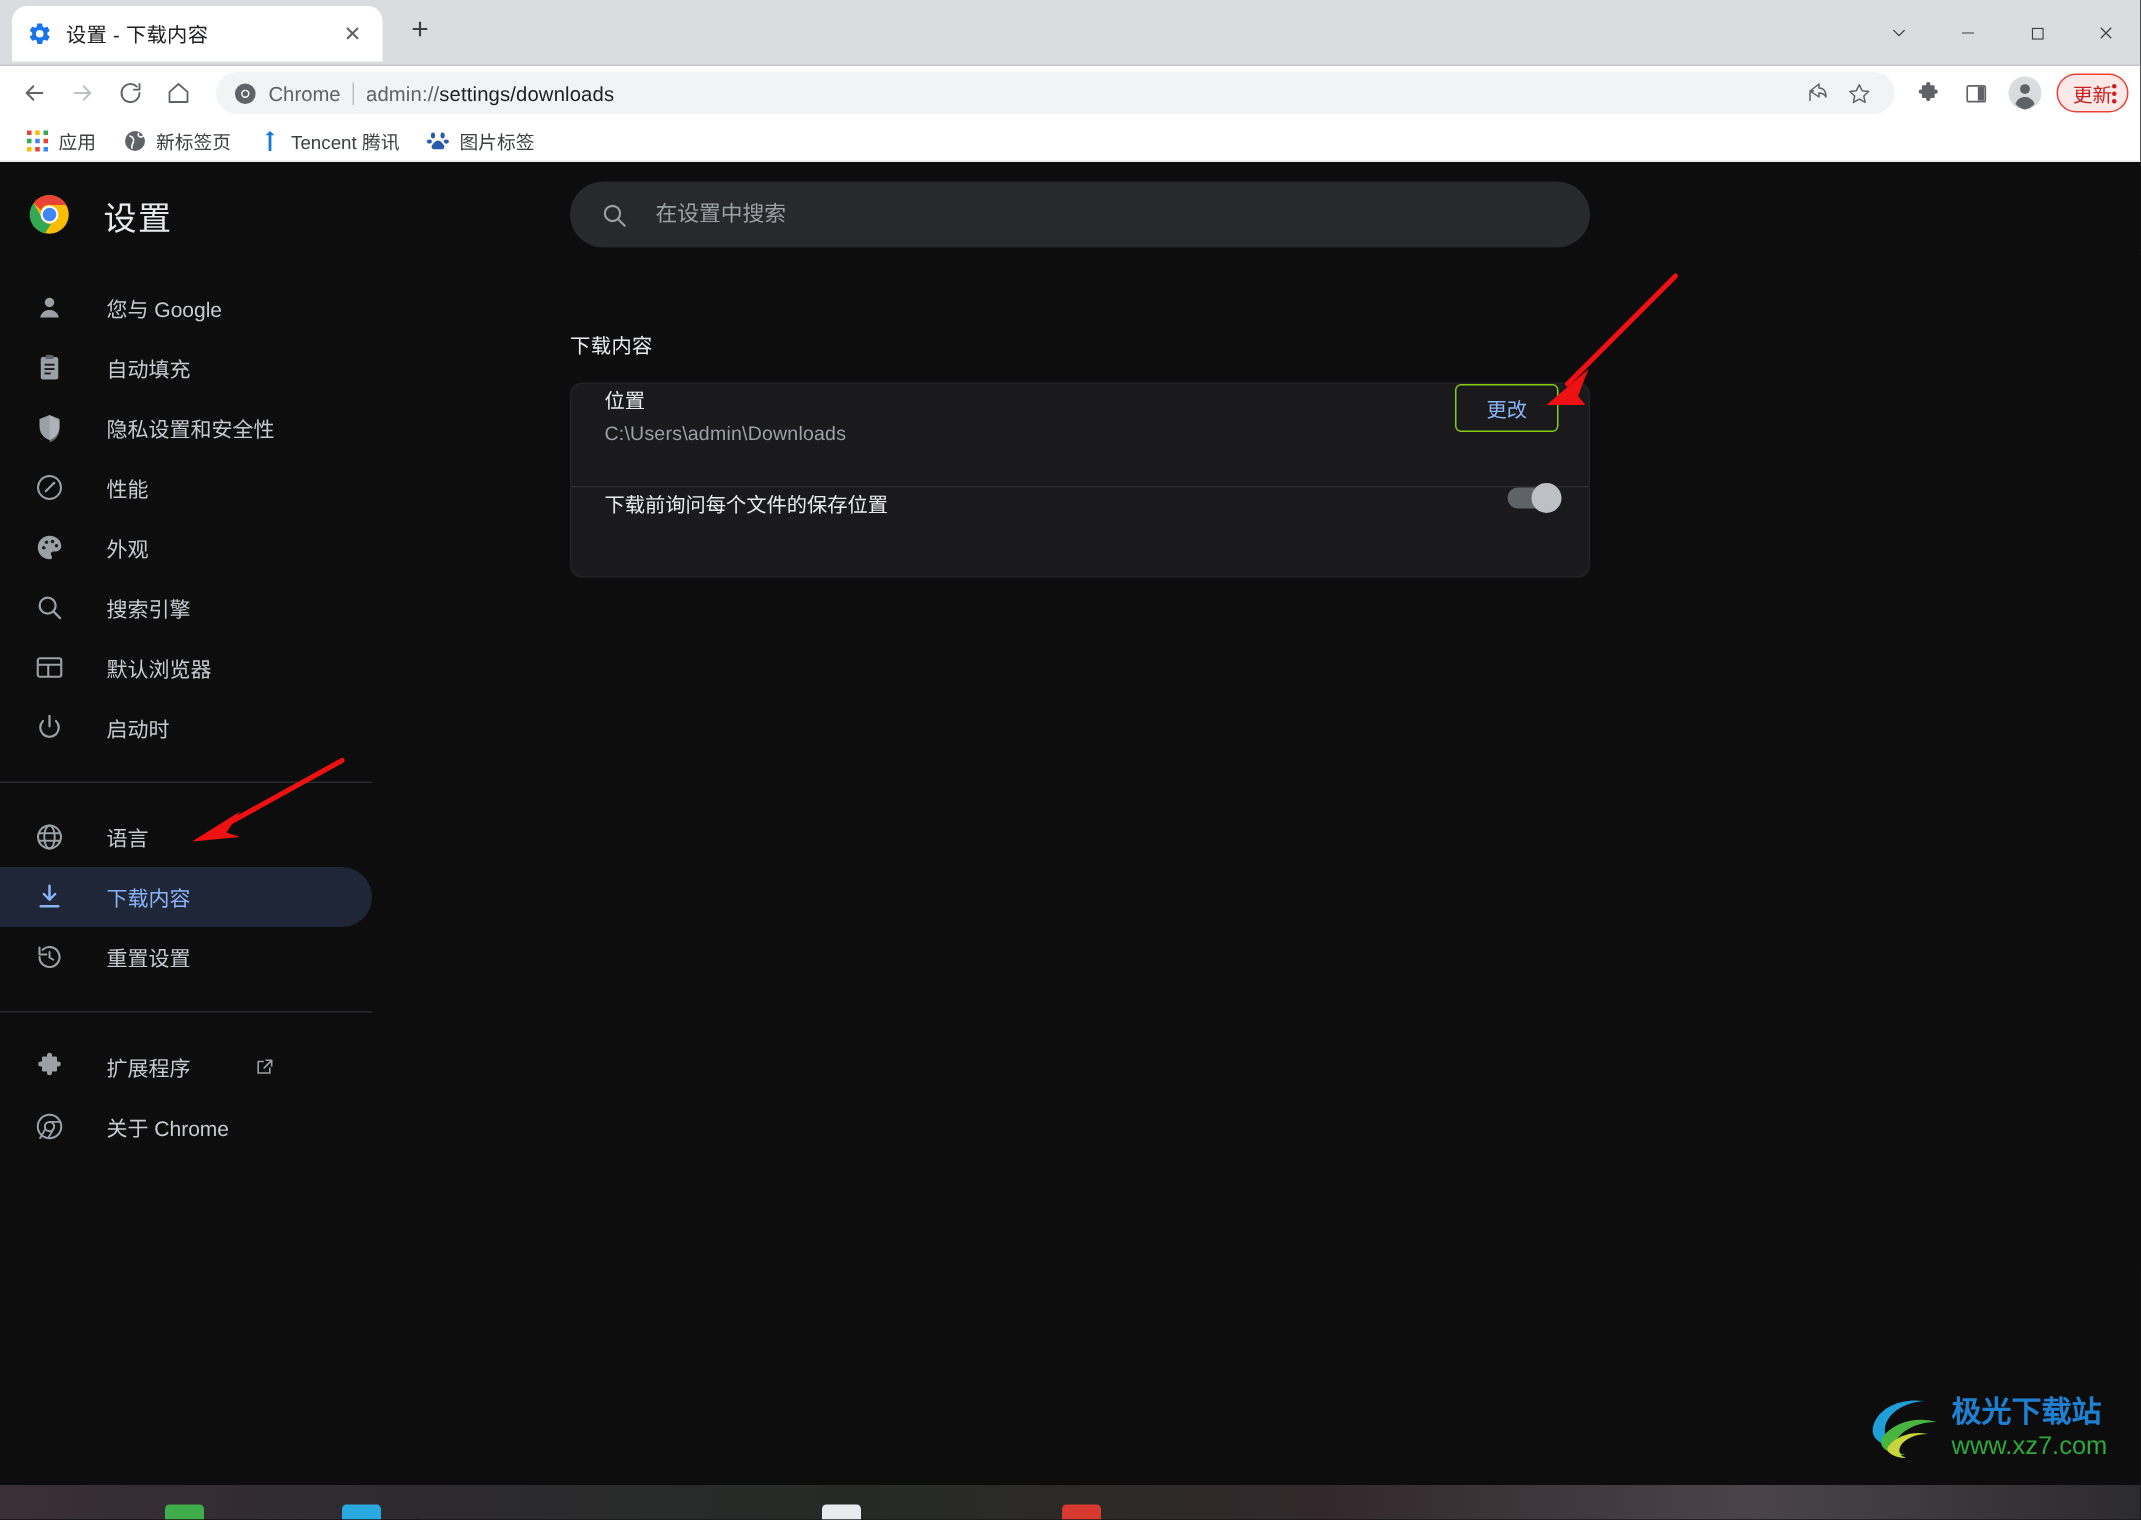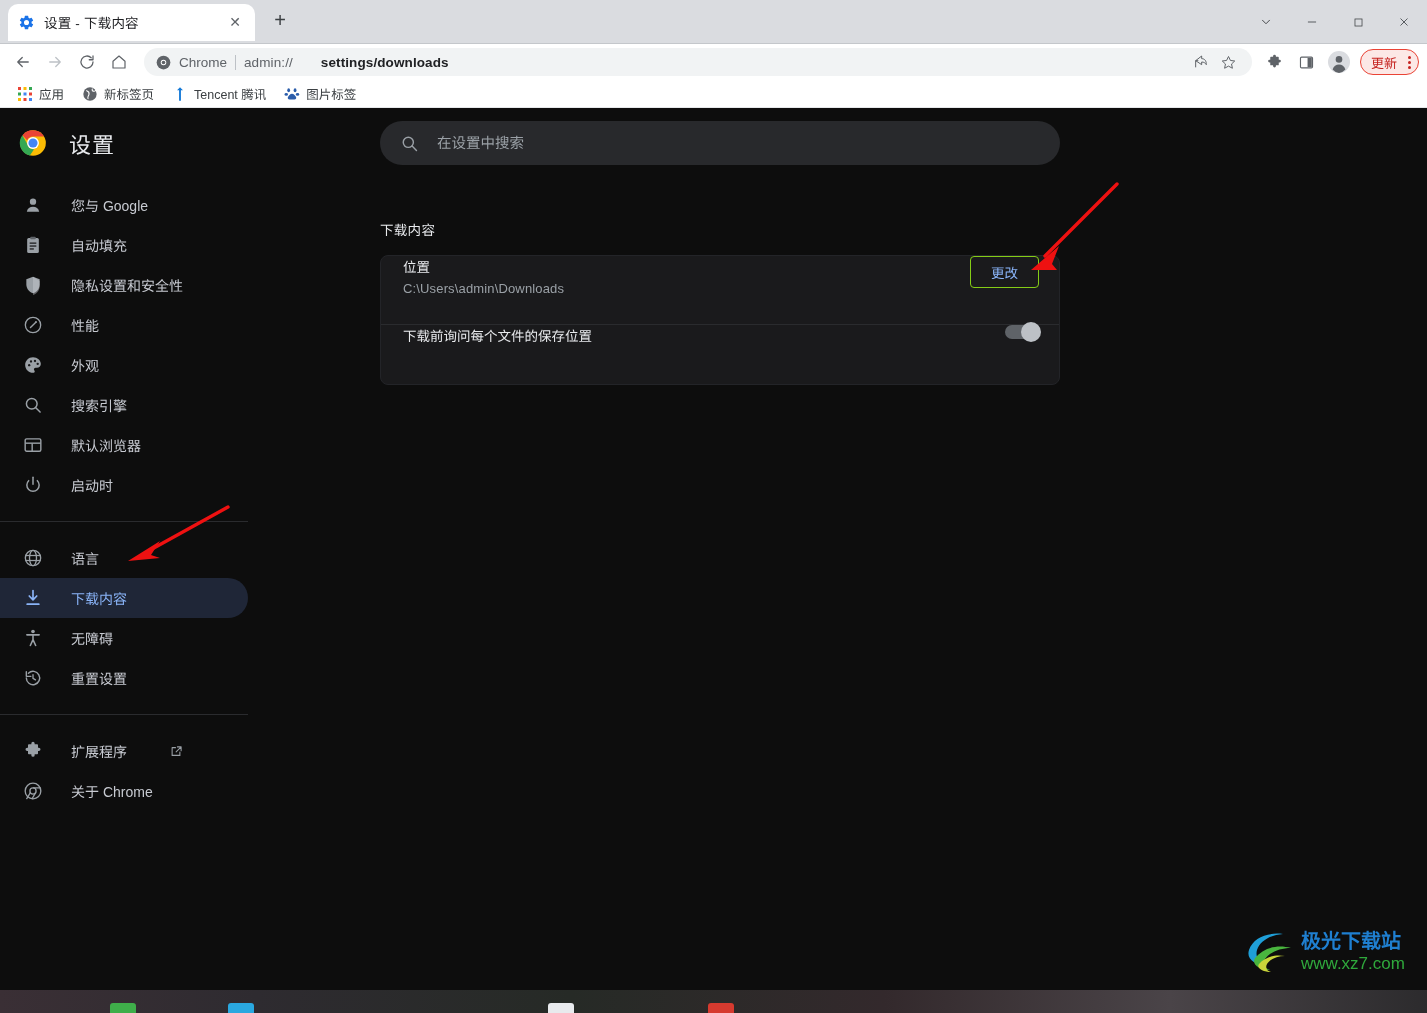--- a/index.html
+++ b/index.html
@@ -55,26 +55,26 @@
   .tb-btn.disabled { color:#bdc1c6; }
   .omnibox {
     flex:1; height:28px; margin:0 6px 0 8px; background:#f1f3f4;
     border-radius:14px; display:flex; align-items:center; padding:0 10px 0 12px;
     gap:8px; min-width:0;
   }
   .omni-chrome-icon { width:15px; height:15px; flex:0 0 15px; position:relative; }
   .omni-label { font-size:13.5px; color:#5f6368; white-space:nowrap; }
   .omni-sep { width:1px; height:15px; background:#bdc1c6; flex:0 0 1px; }
   .omni-url { font-size:13.5px; color:#5f6368; white-space:nowrap; letter-spacing:.1px; }
-  .omni-url b { color:#202124; font-weight:700;margin-left:28px; }
+  .omni-url b { color:#202124; font-weight:400; }
   .omni-actions { margin-left:auto; display:flex; align-items:center; gap:2px; }
   .omni-ab { width:26px; height:26px; display:flex; align-items:center; justify-content:center; color:#5f6368; }
   .update-btn {
     height:26px; border:1px solid #ea4335; border-radius:13px; background:#fce8e6;
-    display:flex; align-items:center; gap:11px; padding:0 7px 0 10px; margin-left:4px;
+    display:flex; align-items:center; gap:0; padding:0 7px 0 10px; margin-left:4px;
   }
   .update-label { font-size:13px; color:#c5221f; white-space:nowrap; }
   .kebab { display:flex; flex-direction:column; gap:2px; }
   .kebab i { width:3px; height:3px; border-radius:50%; background:#c5221f; display:block; }
 
   
   .bookmarks {
     position:absolute; left:0; top:80px; width:1427px; height:28px;
     background:#ffffff; display:flex; align-items:center; padding:0 10px; gap:4px;
     border-bottom:1px solid #e6e8ea;
@@ -441,30 +441,20 @@
             <svg viewBox="0 0 24 24" width="20" height="20">
                 <path d="M12 3v10M7.5 9.6L12 14.2l4.5-4.6" fill="none" stroke="#8ab4f8" stroke-width="2" stroke-linecap="round" stroke-linejoin="round"></path>
                 <line x1="5" y1="19.4" x2="19" y2="19.4" stroke="#8ab4f8" stroke-width="2" stroke-linecap="round"></line>
               </svg>
           </span>
           <span class="nav-label">下载内容</span>
         </div>
         <div class="nav-item">
           <span class="nav-ico">
             <svg viewBox="0 0 24 24" width="20" height="20">
-                <circle cx="12" cy="4.2" r="2.2" fill="#9aa0a6"></circle>
-                <path d="M4.6 8.2h14.8" stroke="#9aa0a6" stroke-width="1.9" stroke-linecap="round"></path>
-                <path d="M12 8v6M12 14l-3.2 7M12 14l3.2 7" fill="none" stroke="#9aa0a6" stroke-width="1.9" stroke-linecap="round"></path>
-              </svg>
-          </span>
-          <span class="nav-label">无障碍</span>
-        </div>
-        <div class="nav-item">
-          <span class="nav-ico">
-            <svg viewBox="0 0 24 24" width="20" height="20">
                 <path d="M4 12a8 8 0 1 0 2.5-5.8M4 4.5V10h5.5" fill="none" stroke="#9aa0a6" stroke-width="1.7" stroke-linecap="round" stroke-linejoin="round"></path>
                 <path d="M12 8v4.4l3 1.8" fill="none" stroke="#9aa0a6" stroke-width="1.6" stroke-linecap="round"></path>
               </svg>
           </span>
           <span class="nav-label">重置设置</span>
         </div>
 
         <div class="nav-divider"></div>
 
         <div class="nav-item">

